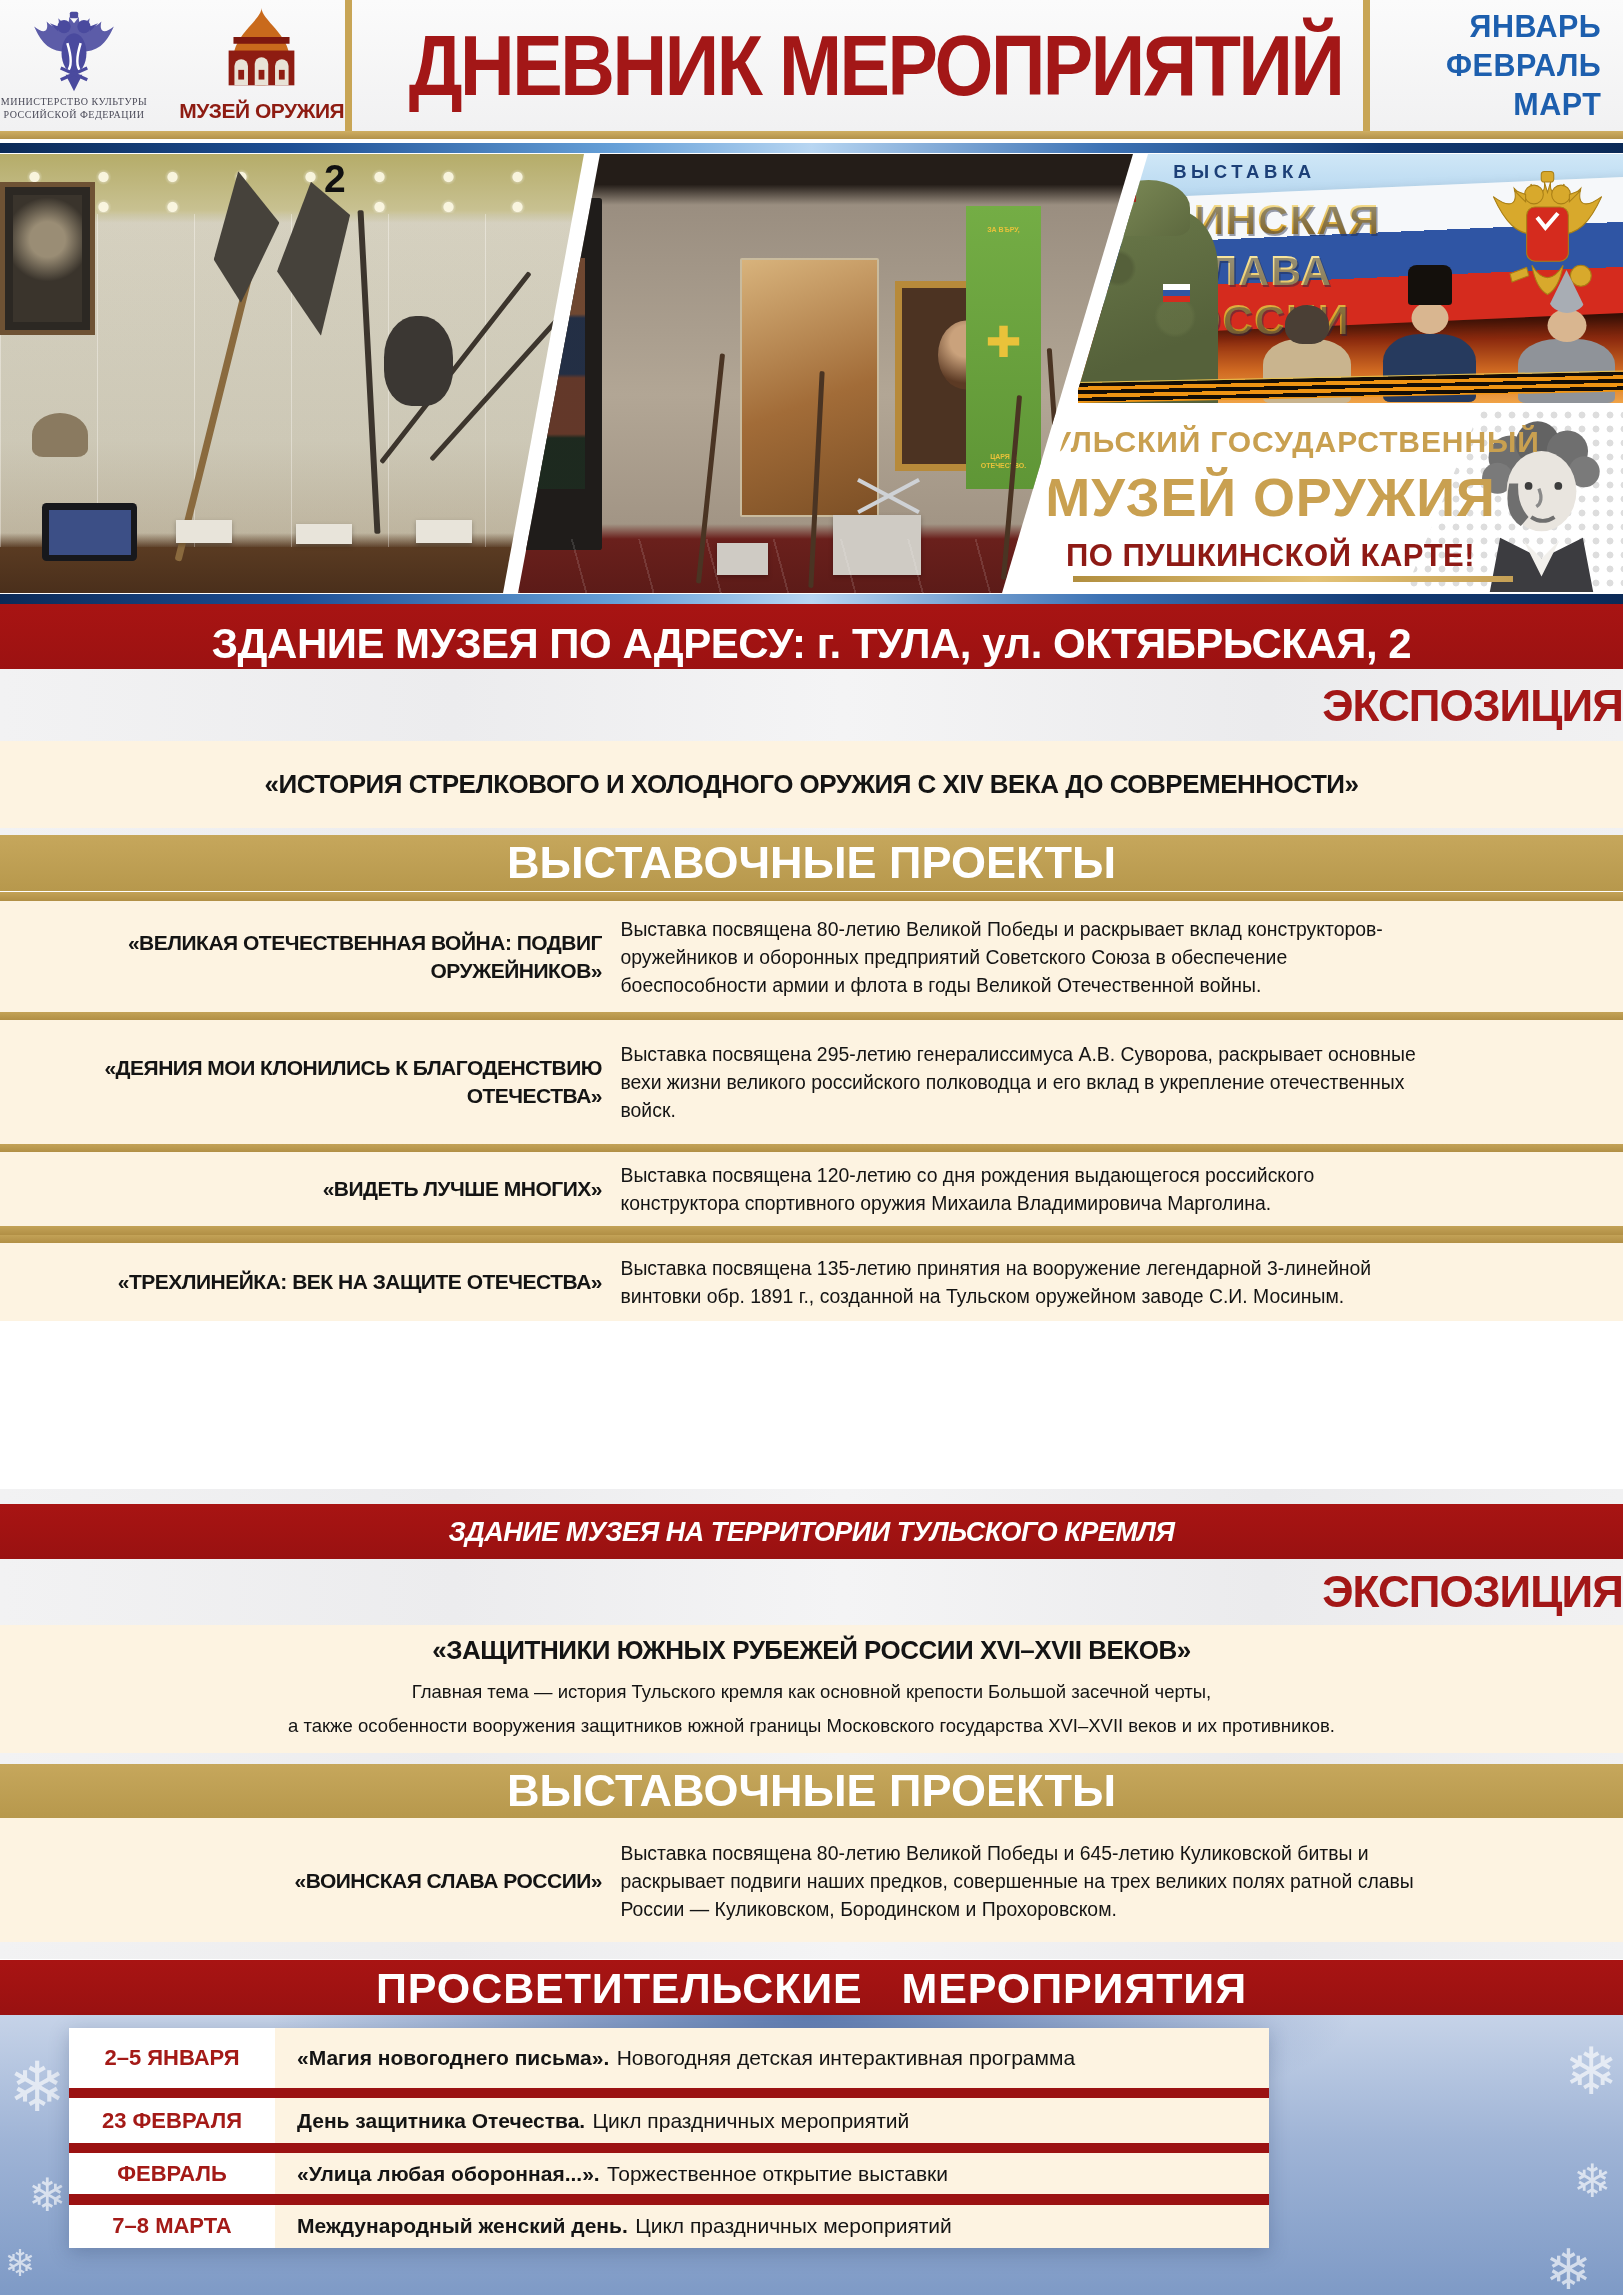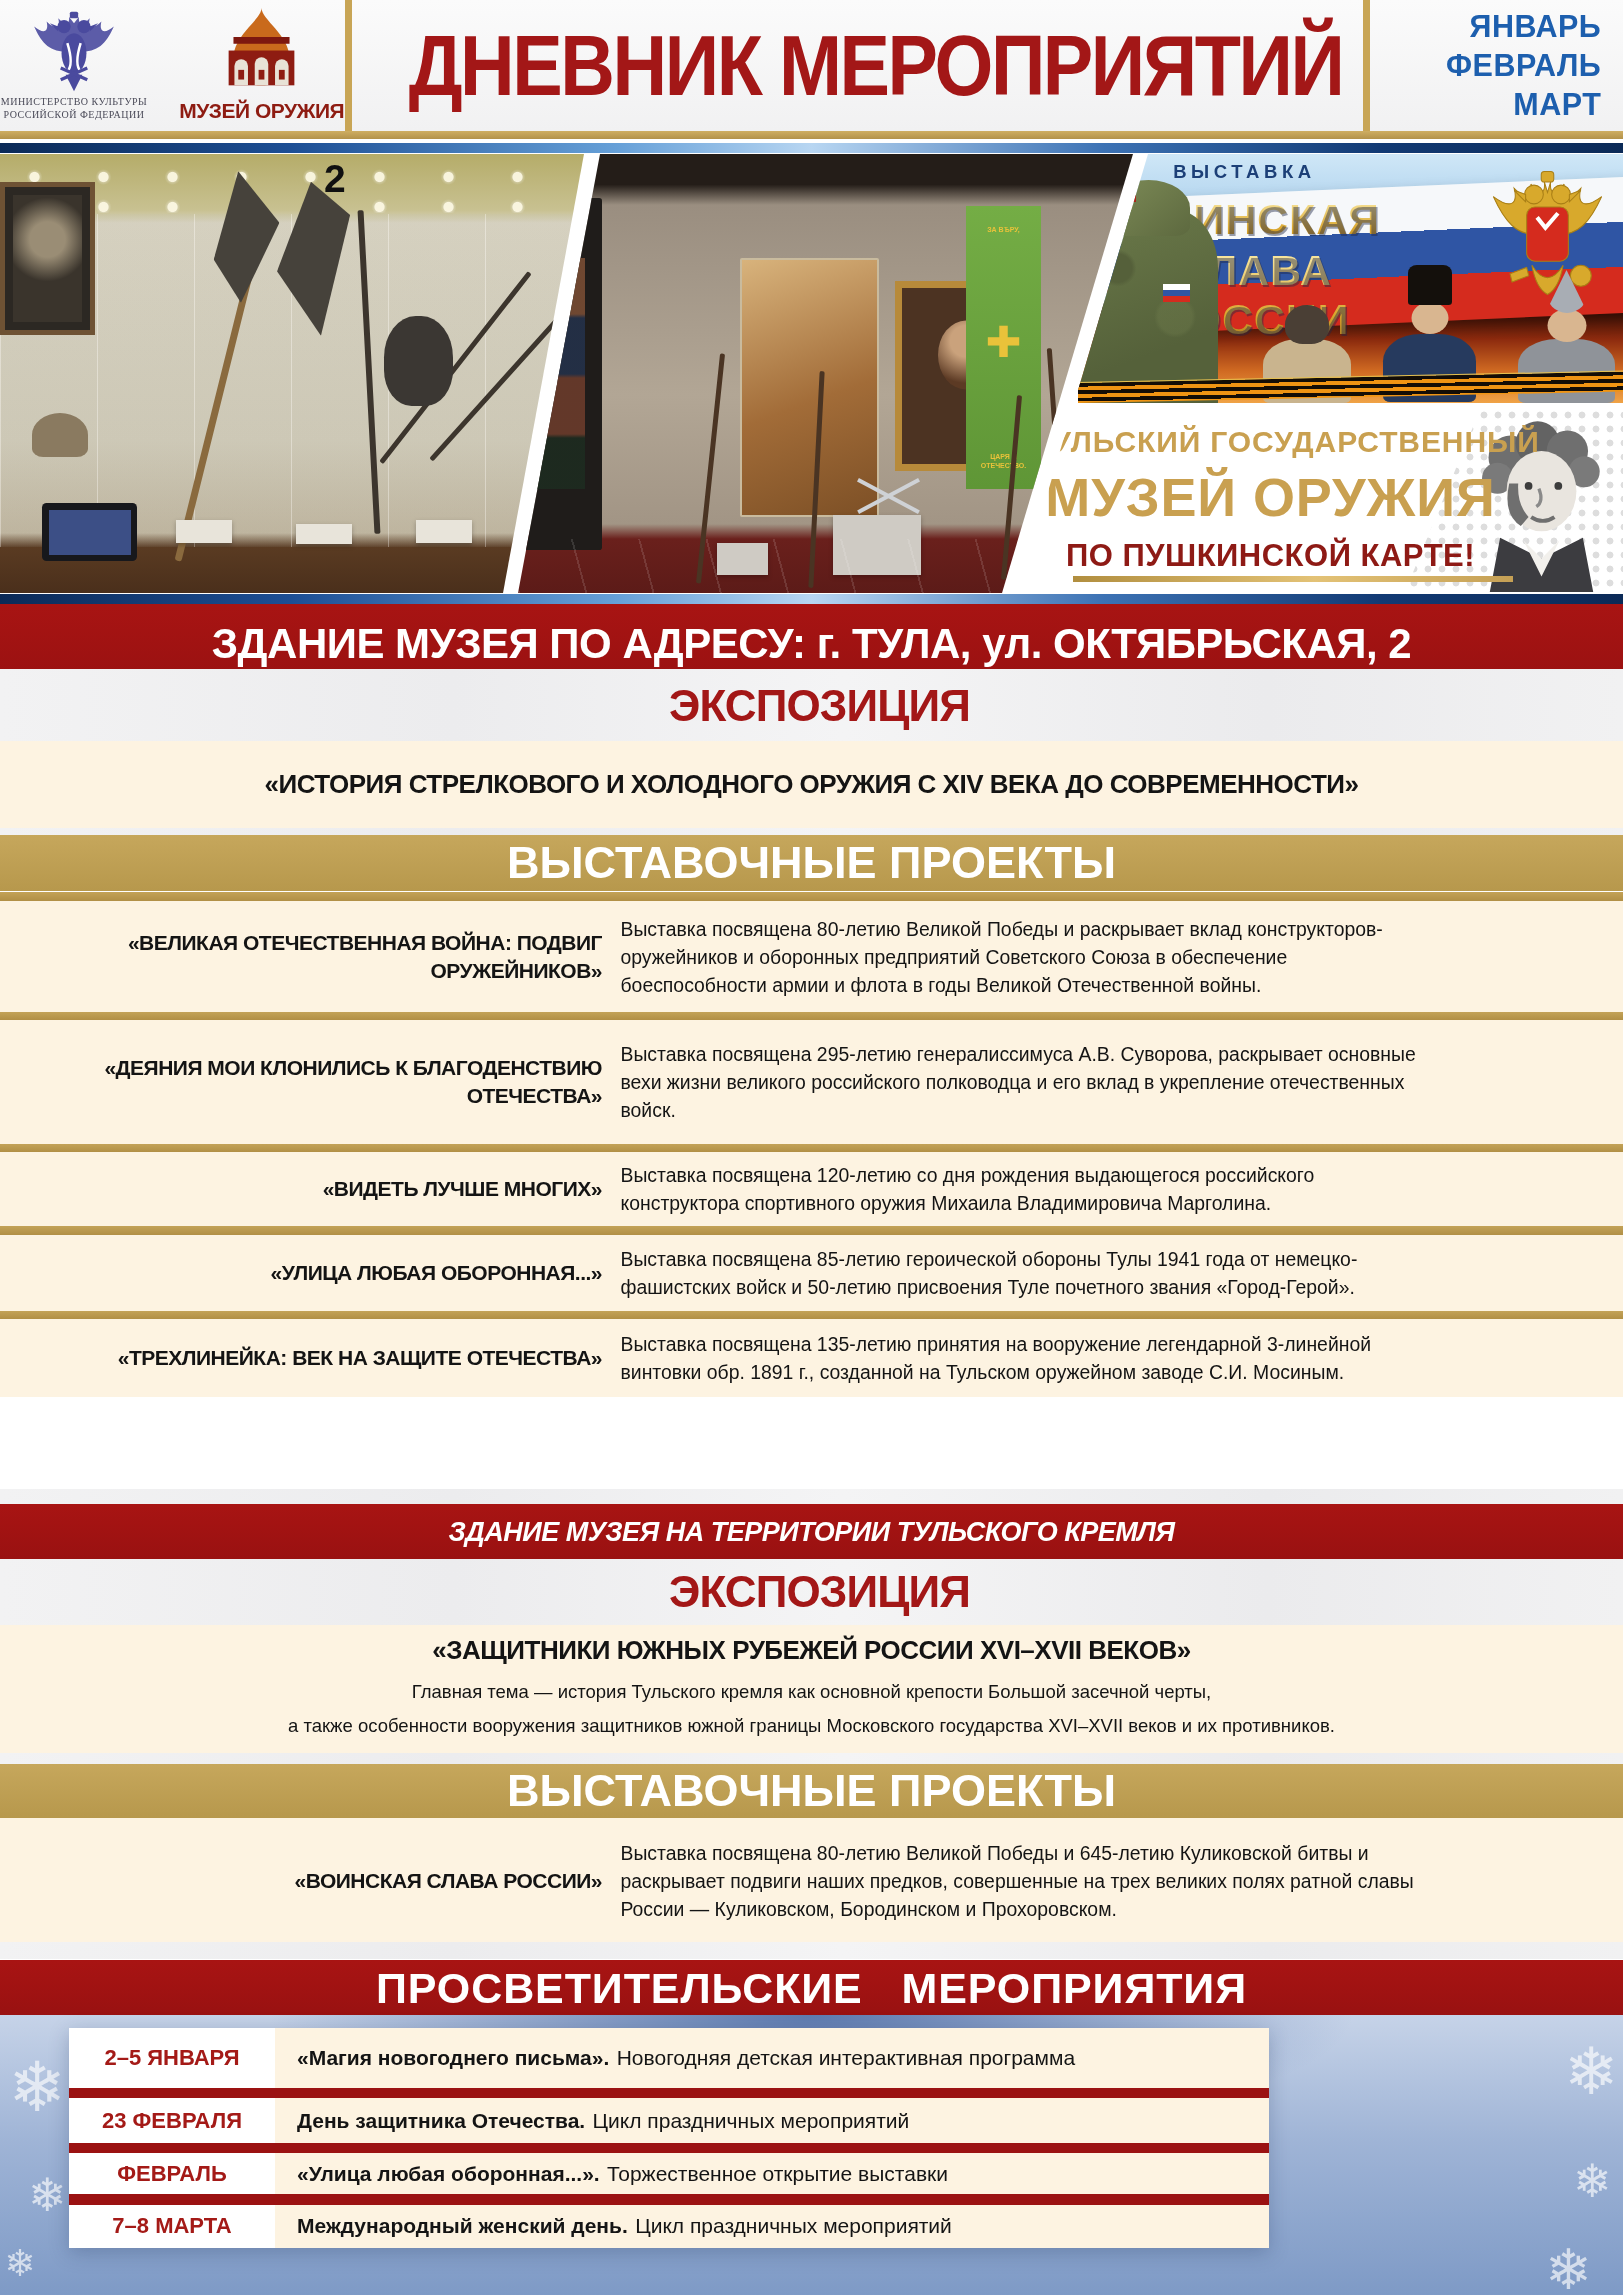--- a/index.html
+++ b/index.html
@@ -102,21 +102,21 @@
   .pt2{font-size:54px;font-weight:800;color:#c9a050;letter-spacing:0.9px;margin-top:6.5px;white-space:nowrap;}
   .pt3{font-size:31px;font-weight:800;color:#8e1a15;letter-spacing:0.5px;margin-top:10.2px;white-space:nowrap;}
   .gold-thinline{position:absolute;top:422px;left:1073px;width:440px;height:6px;
      background:linear-gradient(90deg,#b18e3f,#e3c276 55%,#c5a055);}
   .pushkin-svg{position:absolute;top:257px;left:1460px;width:163px;height:181px;}
 
   
   .banner-red{left:0;width:1623px;background:linear-gradient(180deg,#a81413,#991111);display:flex;align-items:center;justify-content:center;}
   .banner-red .t{color:#ffffff;font-weight:700;letter-spacing:-0.5px;white-space:nowrap;}
   .gray-band{left:0;width:1623px;background:linear-gradient(90deg,#f2f2f3,#ececee 28%,#f4f4f5 52%,#ebebed 78%,#f1f1f2);}
-  .gray-band.center{display:flex;align-items:center;justify-content:center;padding-left:16px;}
+  .gray-band.center{display:flex;align-items:center;justify-content:flex-end;padding-left:16px;}
   .expo-heading{color:#a31717;font-size:44px;font-weight:700;letter-spacing:-0.9px;}
   .cream-band{left:0;width:1623px;background:#fdf3e1;display:flex;flex-direction:column;align-items:center;justify-content:center;}
   .expo-title{font-size:26px;font-weight:700;color:#141414;letter-spacing:-0.5px;white-space:nowrap;}
   .expo-desc{font-size:18.5px;color:#141414;line-height:34px;text-align:center;white-space:nowrap;}
   .gold-band{left:0;width:1623px;background:linear-gradient(180deg,#c6a75c,#b7984c);display:flex;align-items:center;justify-content:center;}
   .gold-band .t{color:#ffffff;font-size:45px;font-weight:700;letter-spacing:0px;}
 
   
   .projects{left:0;width:1623px;display:flex;flex-direction:column;}
   .prow{display:flex;align-items:center;background:#fdf3e1;}
@@ -338,24 +338,20 @@
     <div class="prow" style="height:124px;">
       <div class="col-title">«ДЕЯНИЯ МОИ КЛОНИЛИСЬ К БЛАГОДЕНСТВИЮ ОТЕЧЕСТВА»</div>
       <div class="col-desc">Выставка посвящена 295-летию генералиссимуса А.В. Суворова, раскрывает основные вехи жизни великого российского полководца и его вклад в укрепление отечественных войск.</div>
     </div>
     <div class="pdiv" style="height:8.3px;"></div>
     <div class="prow" style="height:74px;">
       <div class="col-title">«ВИДЕТЬ ЛУЧШЕ МНОГИХ»</div>
       <div class="col-desc">Выставка посвящена 120-летию со дня рождения выдающегося российского конструктора спортивного оружия Михаила Владимировича Марголина.</div>
     </div>
     <div class="pdiv" style="height:8.3px;"></div>
-    <div class="prow" style="height:76px;">
-      <div class="col-title">«УЛИЦА ЛЮБАЯ ОБОРОННАЯ...»</div>
-      <div class="col-desc">Выставка посвящена 85-летию героической обороны Тулы 1941 года от немецко-фашистских войск и 50-летию присвоения Туле почетного звания «Город-Герой».</div>
-    </div>
     <div class="pdiv" style="height:7.9px;"></div>
     <div class="prow" style="height:78px;">
       <div class="col-title">«ТРЕХЛИНЕЙКА: ВЕК НА ЗАЩИТЕ ОТЕЧЕСТВА»</div>
       <div class="col-desc">Выставка посвящена 135-летию принятия на вооружение легендарной 3-линейной винтовки обр. 1891 г., созданной на Тульском оружейном заводе С.И. Мосиным.</div>
     </div>
   </div>
 
   <div class="abs gray-band" style="top:1489px;height:15px;"></div>
   <div class="abs banner-red" style="top:1504px;height:56px;">
     <div class="t" style="font-size:27px;font-style:italic;">ЗДАНИЕ МУЗЕЯ НА ТЕРРИТОРИИ ТУЛЬСКОГО КРЕМЛЯ</div>

